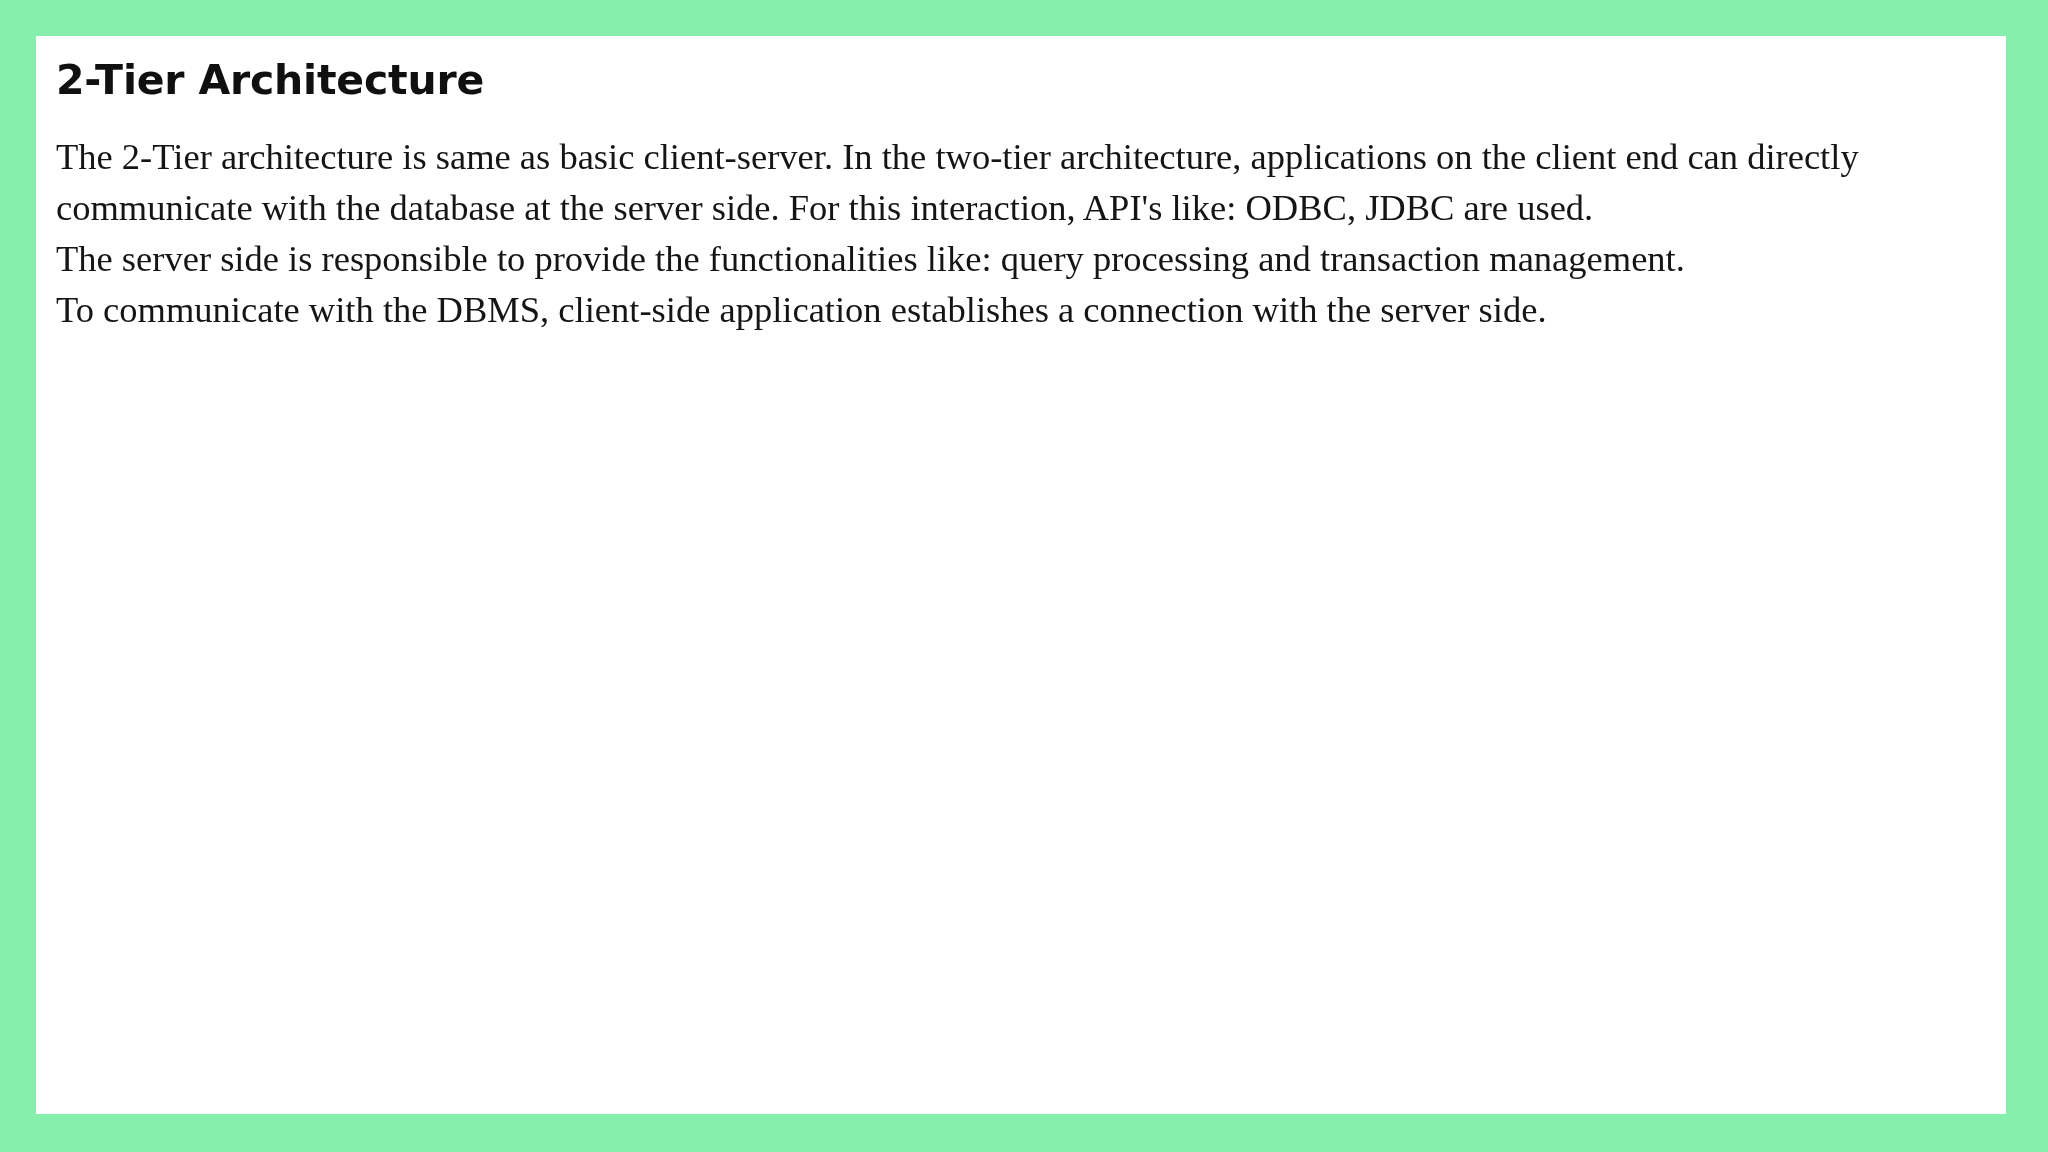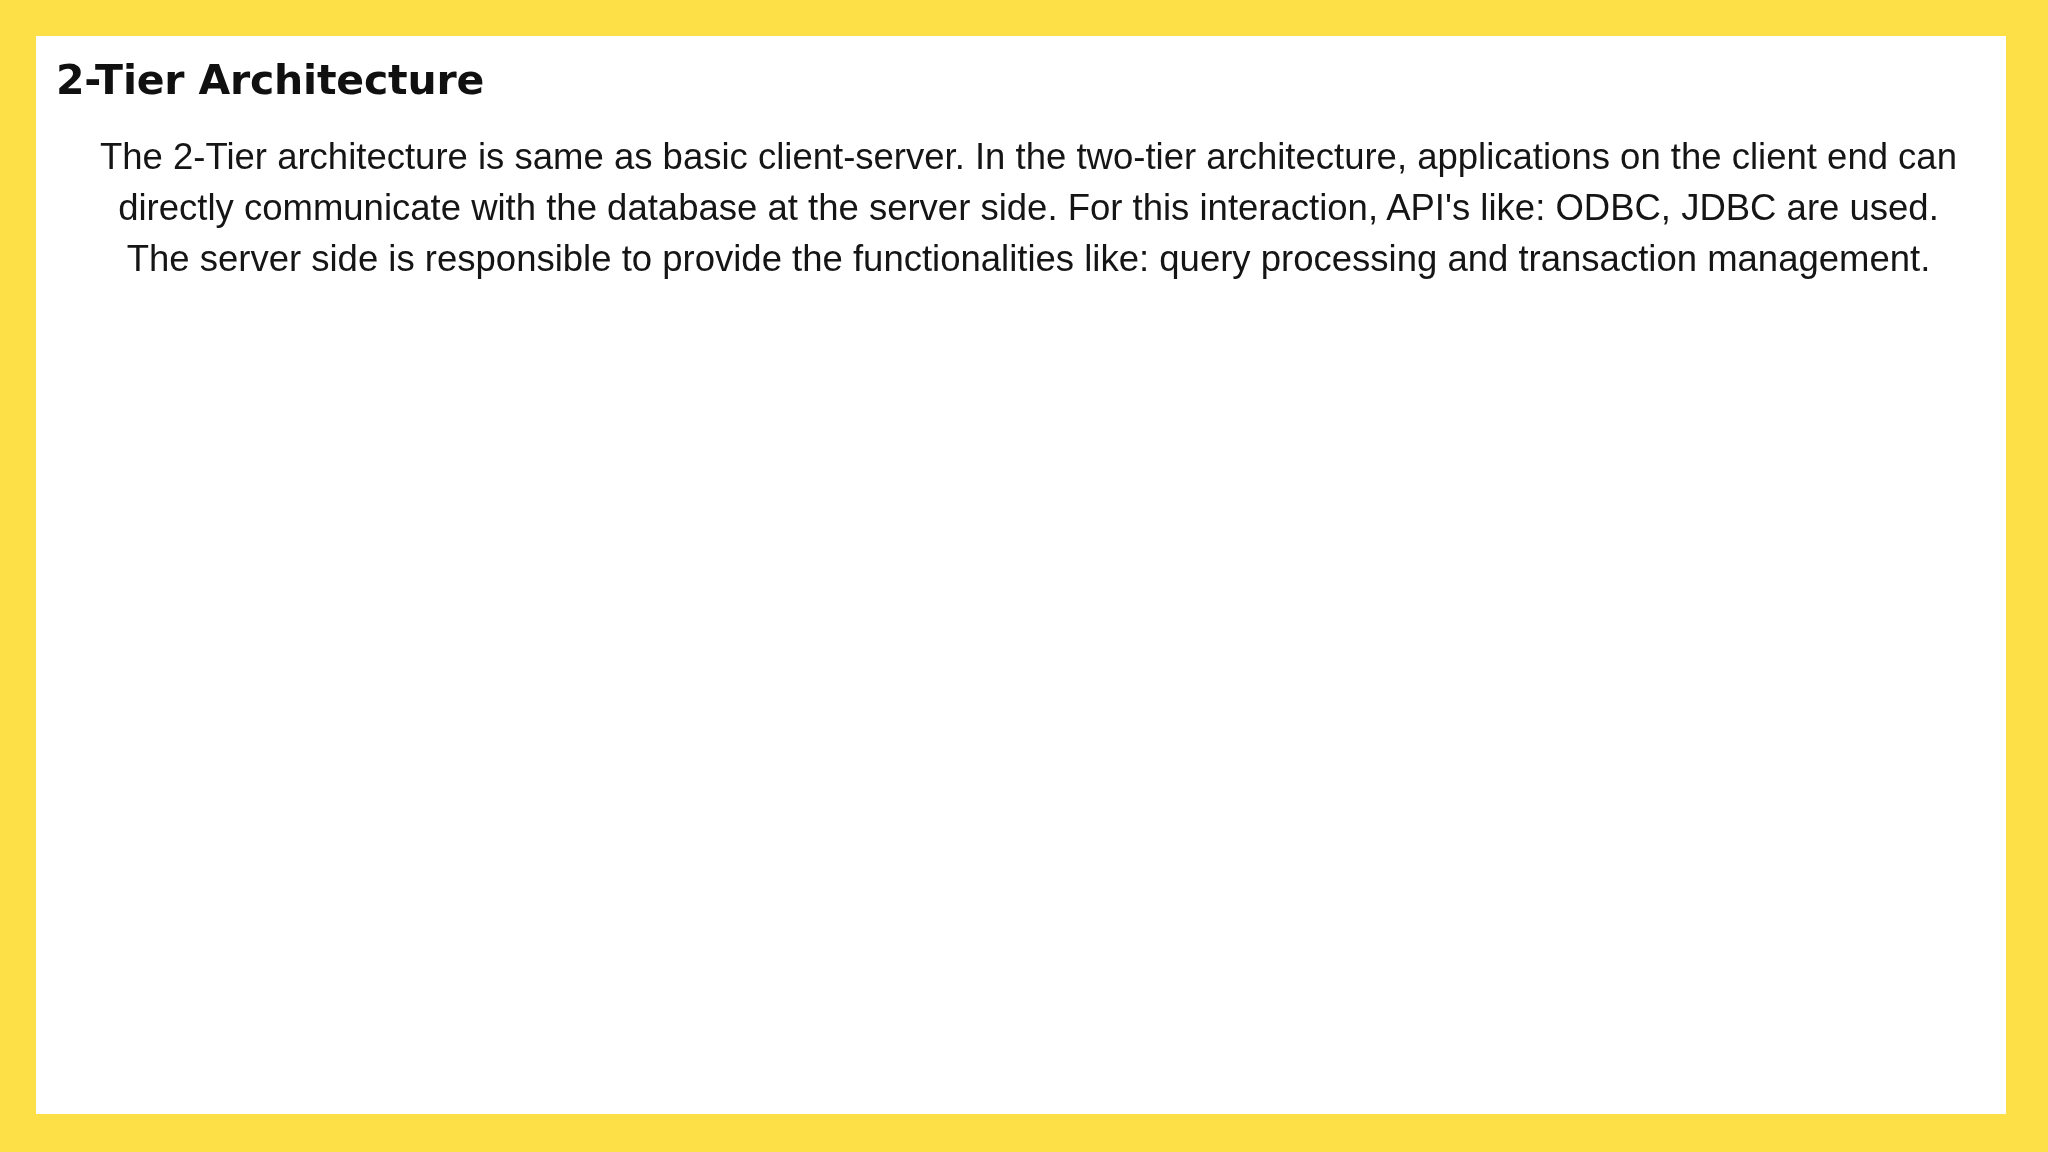--- a/index.html
+++ b/index.html
@@ -4,21 +4,21 @@
 <style>
   html, body {
     margin: 0;
     padding: 0;
     background: #ffffff;
   }
   #slide {
     position: relative;
     width: 2048px;
     height: 1152px;
-    background: #fde047;
+    background: #86efac;
     overflow: hidden;
     font-family: "DejaVu Sans", sans-serif;
   }
   #canvas {
     position: absolute;
     left: 36px;
     top: 36px;
     width: 1970px;
     height: 1078px;
     background: #ffffff;
@@ -33,25 +33,24 @@
     font-size: 41px;
     letter-spacing: -0.2px;
     color: #101010;
     white-space: nowrap;
   }
   #body-text {
     position: absolute;
     left: 20px;
     top: 95px;
     width: 1945px;
-    font-family: Liberation Sans, sans-serif;
+    font-family: Liberation Serif, serif;
     font-size: 36.5px;
     line-height: 51px;
     color: #151515;
-    text-align: center;
   }
   #body-text p {
     margin: 0;
   }
   
   #diagram {
     position: absolute;
     left: 500px;
     top: 455px;
     width: 760px;
@@ -88,17 +87,18 @@
 <body>
 
 <div id="slide">
   <div id="canvas">
 
     <div id="page-title">2-Tier Architecture</div>
 
     <div id="body-text">
       <p>The 2-Tier architecture is same as basic client-server. In the two-tier architecture, applications on the client end can directly communicate with the database at the server side. For this interaction, API's like: ODBC, JDBC are used.</p>
       <p>The server side is responsible to provide the functionalities like: query processing and transaction management.</p>
+      <p>To communicate with the DBMS, client-side application establishes a connection with the server side.</p>
     </div>
 
 
   </div>
 </div>
 
 </body></html>

